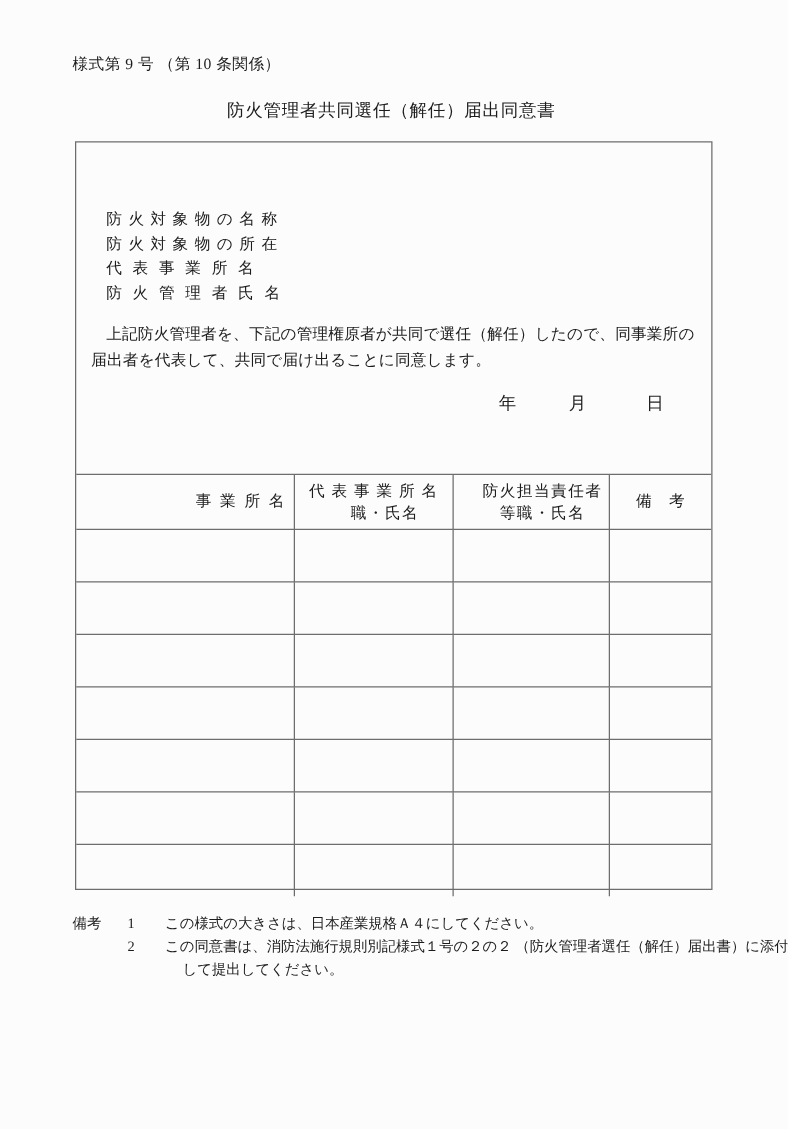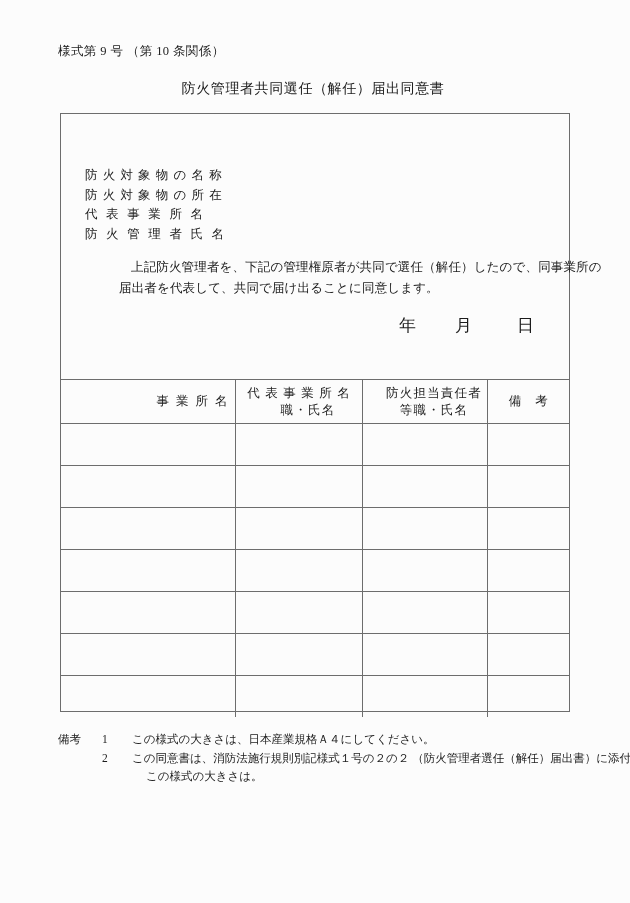--- a/index.html
+++ b/index.html
@@ -75,29 +75,28 @@
 
   .statement {
     position: absolute;
     left: 12px;
     top: 143px;
     width: 486px;
     font-size: 12.5px;
     line-height: 21px;
     text-indent: 12px;
     letter-spacing: 0.15px;
-    margin-left: 46px;
   }
 
   .date-line {
     position: absolute;
     left: 0;
     top: 200px;
     width: 508px;
-    font-size: 17px;
+    font-size: 14px;
     text-align: right;
     padding-right: 18px;
     box-sizing: border-box;
     white-space: nowrap;
   }
   .date-line span { display: inline-block; }
   .d-year  { width: 56px; text-align: left; }
   .d-month { width: 62px; text-align: left; }
   .d-day   { width: 34px; text-align: left; }
 
@@ -254,14 +253,14 @@
   </table>
 </div>
 
 <div class="notes">
   <div class="note-line">
     <span class="note-label">備考</span><span class="note-num">1</span><span>この様式の大きさは、日本産業規格Ａ４にしてください。</span>
   </div>
   <div class="note-line">
     <span class="note-label"></span><span class="note-num">2</span><span>この同意書は、消防法施行規則別記様式１号の２の２ （防火管理者選任（解任）届出書）に添付</span>
   </div>
-  <div class="note-line note-cont">この様式の大きさは。</div>
+  <div class="note-line note-cont">して提出してください。</div>
 </div>
 
 </body></html>

